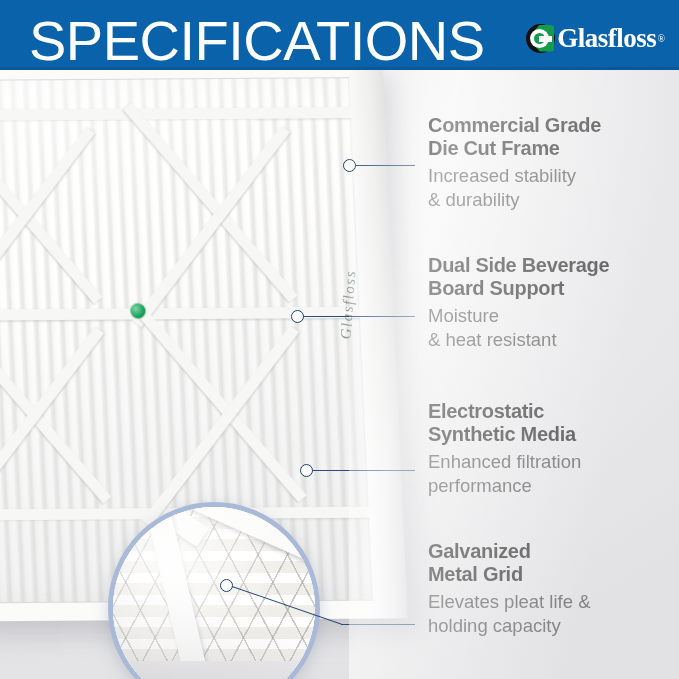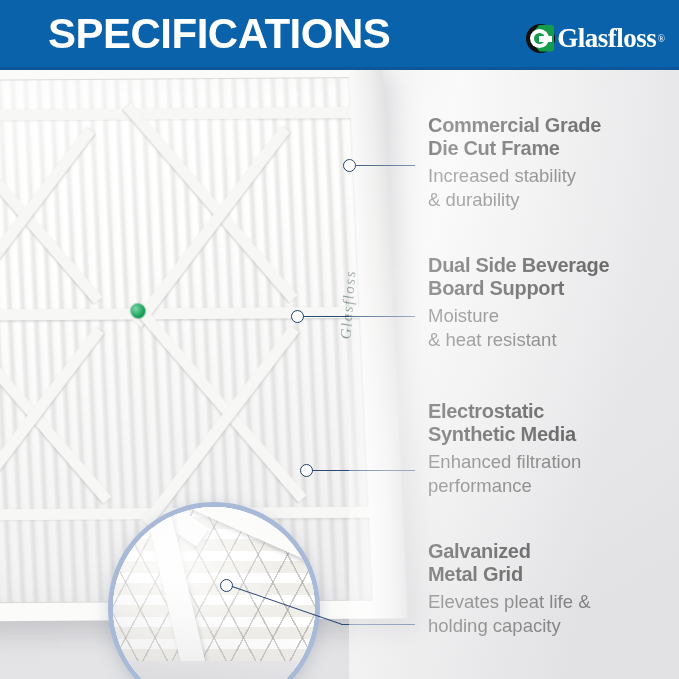--- a/index.html
+++ b/index.html
@@ -16,22 +16,22 @@
   #header-bar{
     position:absolute;left:0;top:0;width:679px;height:70px;
     background:#0a62ab;
     overflow:hidden;
   }
   #header-bar:after{
     content:"";position:absolute;left:0;bottom:0;width:100%;height:3px;
     background:#0b579a;
   }
   #header-title{
-    position:absolute;left:48px;top:13px;
-    font-size:42px;font-weight:bold;color:#ffffff;
+    position:absolute;left:29px;top:13px;
+    font-size:56px;font-weight:normal;color:#ffffff;
     letter-spacing:-0.5px;
     font-family:"Liberation Sans","DejaVu Sans",sans-serif;
     line-height:1;
     white-space:nowrap;
   }
   
   #brand-logo{
     position:absolute;right:14px;top:22px;
     display:flex;align-items:center;height:32px;
   }

